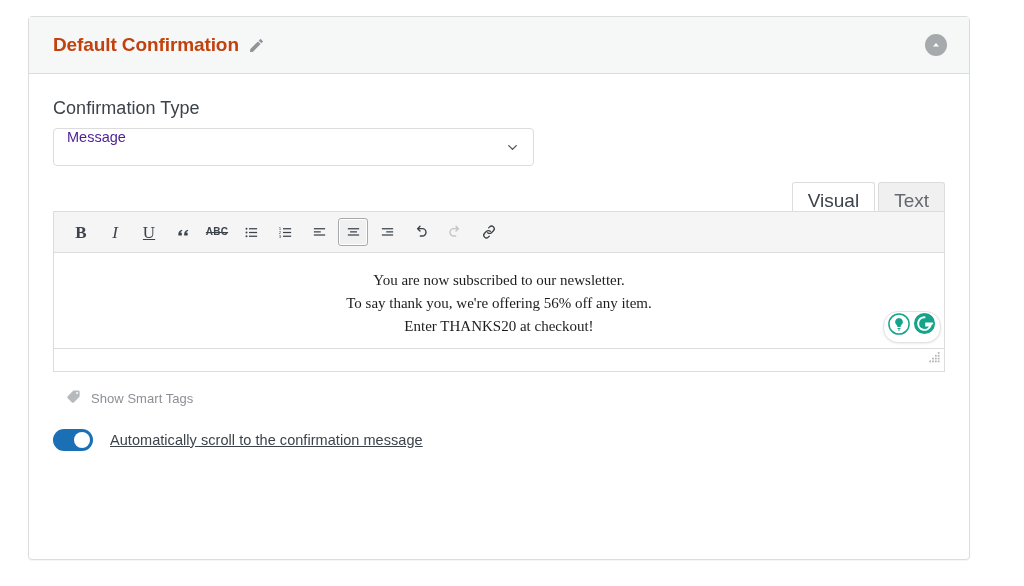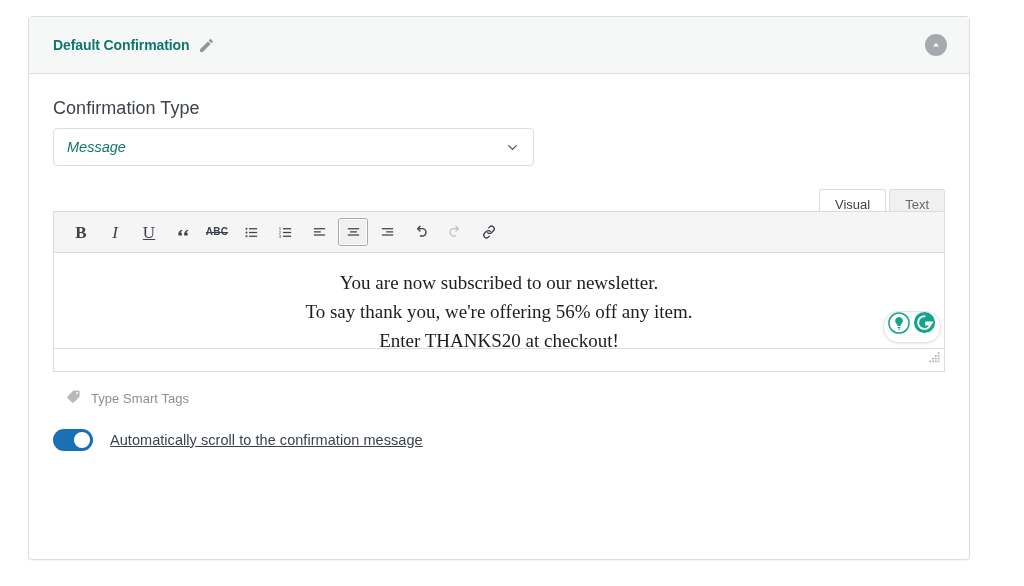--- a/index.html
+++ b/index.html
@@ -32,23 +32,23 @@
   .card-header {
     height: 57px;
     background: #f6f7f7;
     border-bottom: 1px solid #dcdcde;
     display: flex;
     align-items: center;
     padding: 0 22px 0 24px;
     box-sizing: border-box;
   }
   .card-title {
-    font-size: 14px;
+    font-size: 19px;
     font-weight: bold;
-    color: #0f766e;
+    color: #c2410c;
     letter-spacing: -0.1px;
   }
   .pencil-icon {
     margin-left: 9px;
     display: inline-flex;
     align-items: center;
     opacity: 0.95;
   }
   .header-spacer { flex: 1; }
   .collapse-icon {
@@ -81,26 +81,25 @@
     margin-bottom: 22px;
   }
   .select-box {
     width: 100%;
     height: 38px;
     border: 1px solid #dcdcde;
     border-radius: 4px;
     background: #ffffff;
     box-sizing: border-box;
     display: flex;
-    align-items: center;
+    align-items: flex-start;
     padding: 0 13px;
     font-size: 14.5px;
-    color: #0f766e;
+    color: #4c1d95;
     cursor: pointer;
-    font-style: italic;
   }
   .select-chevron {
     position: absolute;
     right: 14px;
     top: 12px;
     pointer-events: none;
   }
 
   
   .editor-label-row {
@@ -108,21 +107,21 @@
     height: 22px;
   }
   .wp-tabs {
     position: absolute;
     right: 0;
     bottom: -9px;
     display: flex;
     align-items: flex-end;
   }
   .wp-tab {
-    font-size: 13px;
+    font-size: 19px;
     color: #646970;
     padding: 7px 15px 6px 15px;
     border: 1px solid #dcdcde;
     background: #f0f0f1;
     border-bottom: none;
     border-top-left-radius: 3px;
     border-top-right-radius: 3px;
     cursor: pointer;
     line-height: 1.2;
     margin-left: 3px;
@@ -180,21 +179,21 @@
     letter-spacing: 0.2px;
     text-decoration: line-through;
     font-weight: bold;
   }
 
   .editor-content {
     height: 95px;
     padding: 16px 20px 0 20px;
     box-sizing: border-box;
     font-family: "Liberation Serif", serif;
-    font-size: 19px;
+    font-size: 15px;
     line-height: 1.52;
     text-align: center;
     color: #1d1d1d;
     position: relative;
     overflow: hidden;
   }
   .editor-statusbar {
     height: 22px;
     border-top: 1px solid #dcdcde;
     background: #ffffff;
@@ -437,21 +436,21 @@
       </div>
     </div>
 
     <div class="smart-tags">
       <span>
         <svg width="16" height="16" viewBox="0 0 24 24" fill="#b7babd">
           <path d="M2.5 12.5l8.2-8.2c.4-.4.9-.6 1.4-.6h6.4c1.1 0 2 .9 2 2v6.4c0 .5-.2 1-.6 1.4l-8.2 8.2c-.8.8-2 .8-2.8 0l-6.4-6.4c-.8-.8-.8-2 0-2.8z"></path>
           <circle cx="16.6" cy="7.4" r="1.5" fill="#ffffff"></circle>
         </svg>
       </span>
-      <span class="smart-tags-label">Type Smart Tags</span>
+      <span class="smart-tags-label">Show Smart Tags</span>
     </div>
 
     <div class="toggle-row">
       <div class="toggle on">
         <div class="toggle-knob"></div>
       </div>
       <span class="toggle-label">Automatically scroll to the confirmation message</span>
     </div>
 
 

